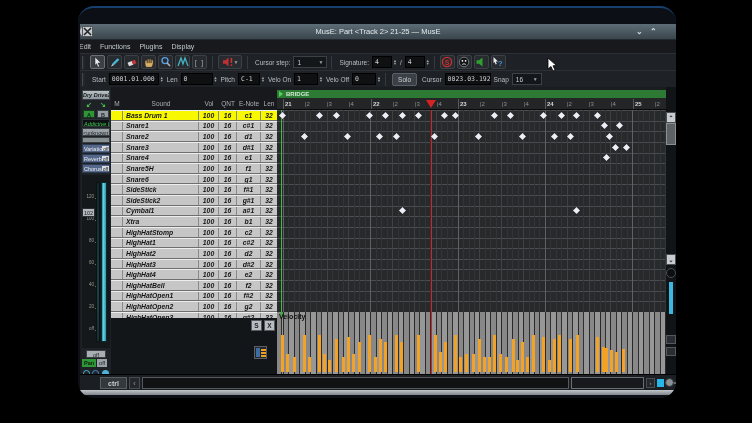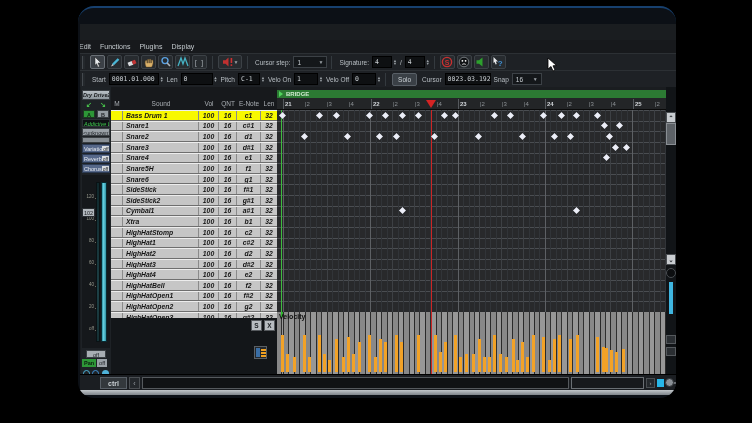--- a/index.html
+++ b/index.html
@@ -183,20 +183,31 @@
 
   
   #mouse{position:absolute;left:467px;top:33px;width:12px;height:16px;z-index:50;}
 </style>
 </head>
 <body>
 
 <div id="screen">
 <div id="win">
 
+  <div id="titlebar">
+    <div id="win-icon">
+      <svg width="9" height="9" viewBox="0 0 9 9">
+            <path d="M1 1 L8 8 M8 1 L1 8" stroke="#23272b" stroke-width="1.6"></path>
+          </svg>
+    </div>
+    <div id="title-text">MusE: Part &lt;Track 2&gt; 21-25 — MusE</div>
+    <div class="winbtn" id="btn-min">⌄</div>
+    <div class="winbtn" id="btn-max">⌃</div>
+    <div id="btn-close">✕</div>
+  </div>
 
   <div id="menubar">
         <div class="menu-item">Edit</div>
         <div class="menu-item">Functions</div>
         <div class="menu-item">Plugins</div>
         <div class="menu-item">Display</div>
       </div>
 
   <div class="toolbar" id="toolbar1">
     <div class="handle"></div>

